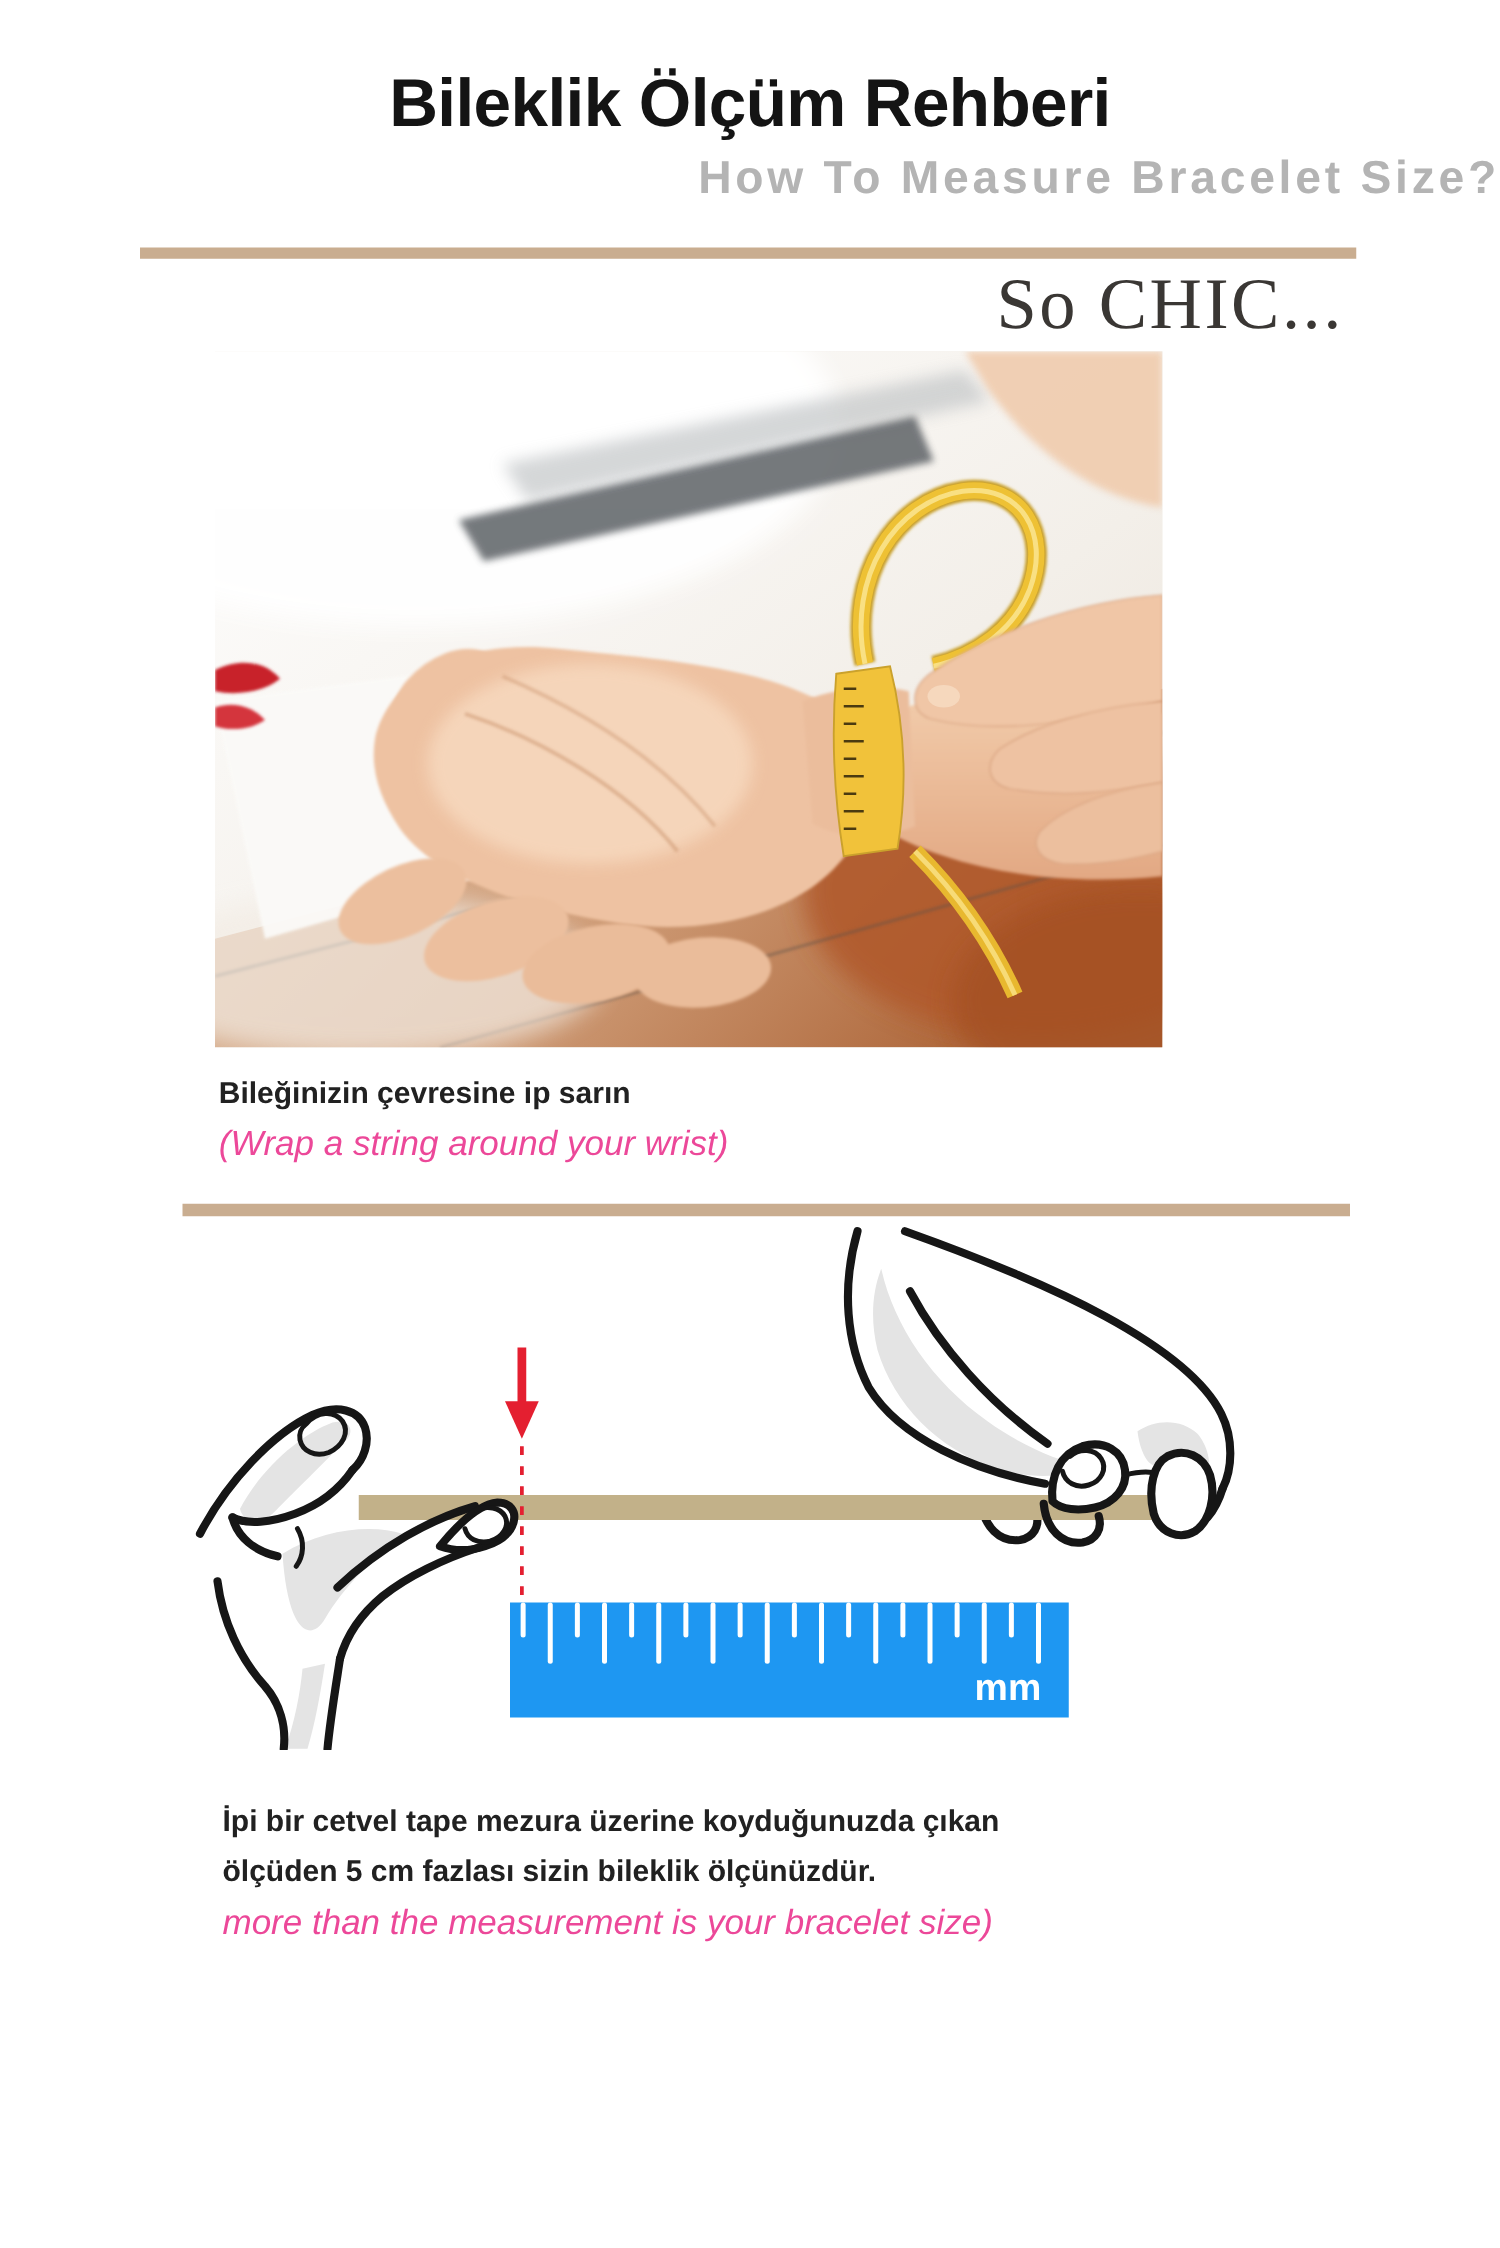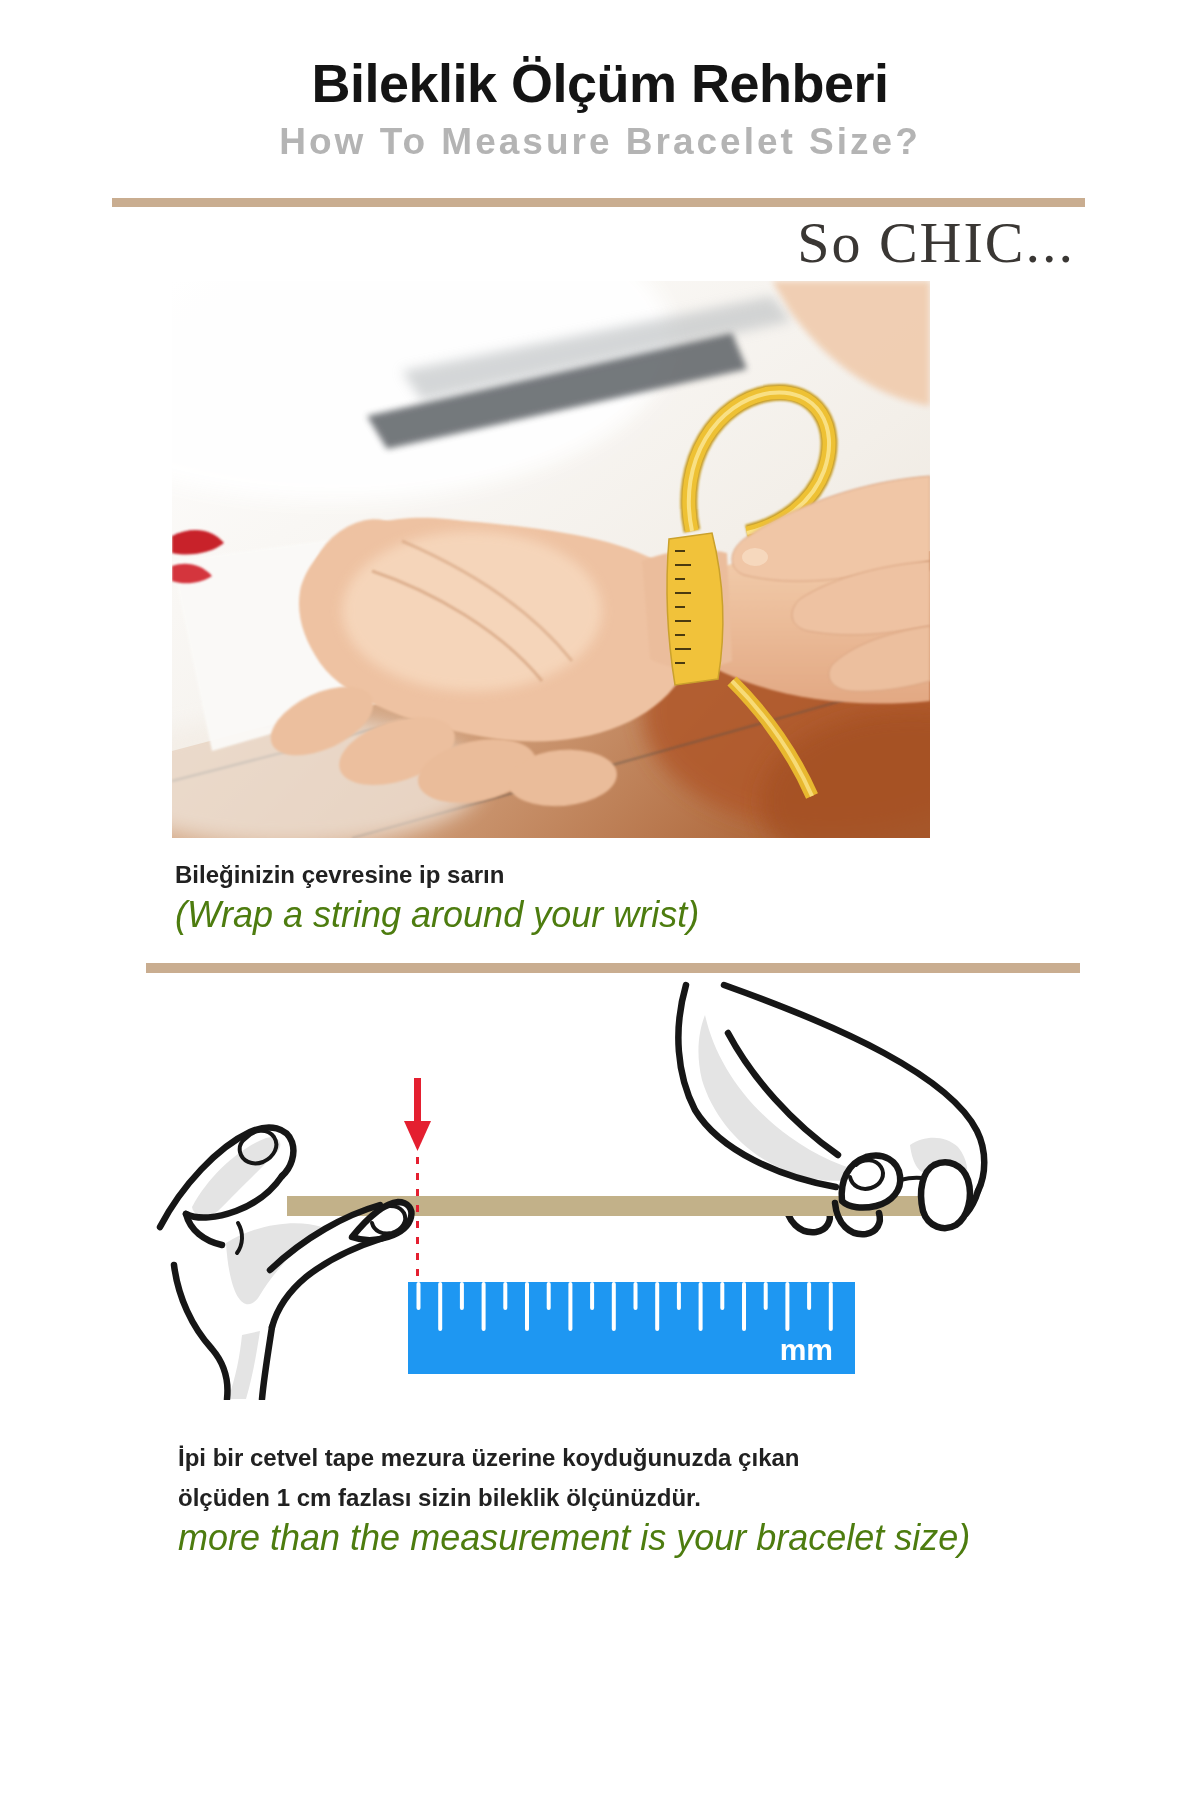--- a/index.html
+++ b/index.html
@@ -1,31 +1,31 @@
 <!DOCTYPE html>
 <html style="--accent_tan: #c9ad90; --string_tan: #c2b189; --ruler_blue: #1e97f2; --arrow_red: #e41f30; --subtitle_gray: #b4b4b4; --text_dark: #212121; --brand_dark: #3a3734;"><head>
 <meta charset="utf-8">
 <style>
   html,body{margin:0;padding:0;background:#ffffff;}
   .page{position:relative;width:1200px;height:1798px;background:#fff;overflow:hidden;
         font-family:"Liberation Sans","DejaVu Sans",sans-serif;}
   .title{position:absolute;top:54px;left:0;width:1200px;text-align:center;
          font-size:54px;font-weight:bold;letter-spacing:-0.5px;color:#141414;line-height:1.1;}
-  .subtitle{position:absolute;top:122px;left:0;width:1200px;text-align:center;
+  .subtitle{position:absolute;top:122px;left:0;width:1200px;text-align:right;
             font-size:37px;font-weight:bold;letter-spacing:3px;color:var(--subtitle_gray,#b4b4b4);line-height:1.1;}
   .divider{position:absolute;background:var(--accent_tan,#c9ad90);}
   .divider-1{left:112px;top:198px;width:973px;height:9px;}
   .divider-2{left:146px;top:963px;width:934px;height:10px;}
   .brand{position:absolute;top:214px;right:125px;font-family:"Liberation Serif","DejaVu Serif",serif;
          font-size:58px;font-weight:normal;letter-spacing:2px;color:var(--brand_dark,#3a3734);line-height:1;}
   .photo{position:absolute;left:172px;top:281px;width:758px;height:557px;overflow:hidden;background:#f4f0ea;}
   .caption1{position:absolute;left:175px;top:855px;}
   .caption2{position:absolute;left:178px;top:1438px;}
   .cap-bold{font-size:24px;font-weight:bold;color:var(--text_dark,#212121);line-height:40px;white-space:nowrap;}
-  .cap-italic{font-size:36px;font-style:italic;color:#4d7c0f;line-height:40px;white-space:nowrap;}
+  .cap-italic{font-size:28px;font-style:italic;color:#ec4899;line-height:40px;white-space:nowrap;}
   .illustration{position:absolute;left:130px;top:975px;width:970px;height:425px;}
   .hand-stroke{fill:none;stroke:#161616;stroke-width:6.5;stroke-linecap:round;stroke-linejoin:round;}
   .hand-stroke-thin{fill:none;stroke:#161616;stroke-width:4;stroke-linecap:round;stroke-linejoin:round;}
   .hand-white{fill:#ffffff;stroke:#161616;stroke-width:6.5;stroke-linejoin:round;}
   .hand-shade{fill:#e4e4e4;stroke:none;}
   .string-bar{fill:var(--string_tan,#c2b189);}
   .ruler-rect{fill:var(--ruler_blue,#1e97f2);}
   .ruler-tick{stroke:#ffffff;stroke-width:4;stroke-linecap:round;}
   .red-part{fill:var(--arrow_red,#e41f30);}
   .red-dash{stroke:var(--arrow_red,#e41f30);stroke-width:3;stroke-dasharray:7 9;}
@@ -198,17 +198,17 @@
       <path class="hand-stroke-thin" d="M 726,190 c 8,-7 20,-6 25,2 c 5,8 0,18 -10,21 c -10,3 -19,-2 -21,-11"></path>
       <path class="hand-stroke" d="M 705,228 C 707,249 720,261 736,259 C 747,257 752,248 749,238"></path>
       <path class="hand-white" d="M 793,236 C 788,215 793,196 804,190 C 818,183 833,190 838,205 C 843,222 838,242 826,250 C 814,257 798,252 793,236 Z"></path>
       <path class="hand-stroke" d="M 848,216 C 845,226 841,233 836,239"></path>
       <path class="hand-stroke-thin" d="M 770,205 C 778,203 785,202 792,203"></path>
     </g>
   </svg>
 
   <div class="caption2">
     <div class="cap-bold">İpi bir cetvel tape mezura üzerine koyduğunuzda çıkan</div>
-    <div class="cap-bold">ölçüden 1 cm fazlası sizin bileklik ölçünüzdür.</div>
+    <div class="cap-bold">ölçüden 5 cm fazlası sizin bileklik ölçünüzdür.</div>
     <div class="cap-italic">more than the measurement is your bracelet size)</div>
   </div>
 
 </div>
 
 </body></html>

